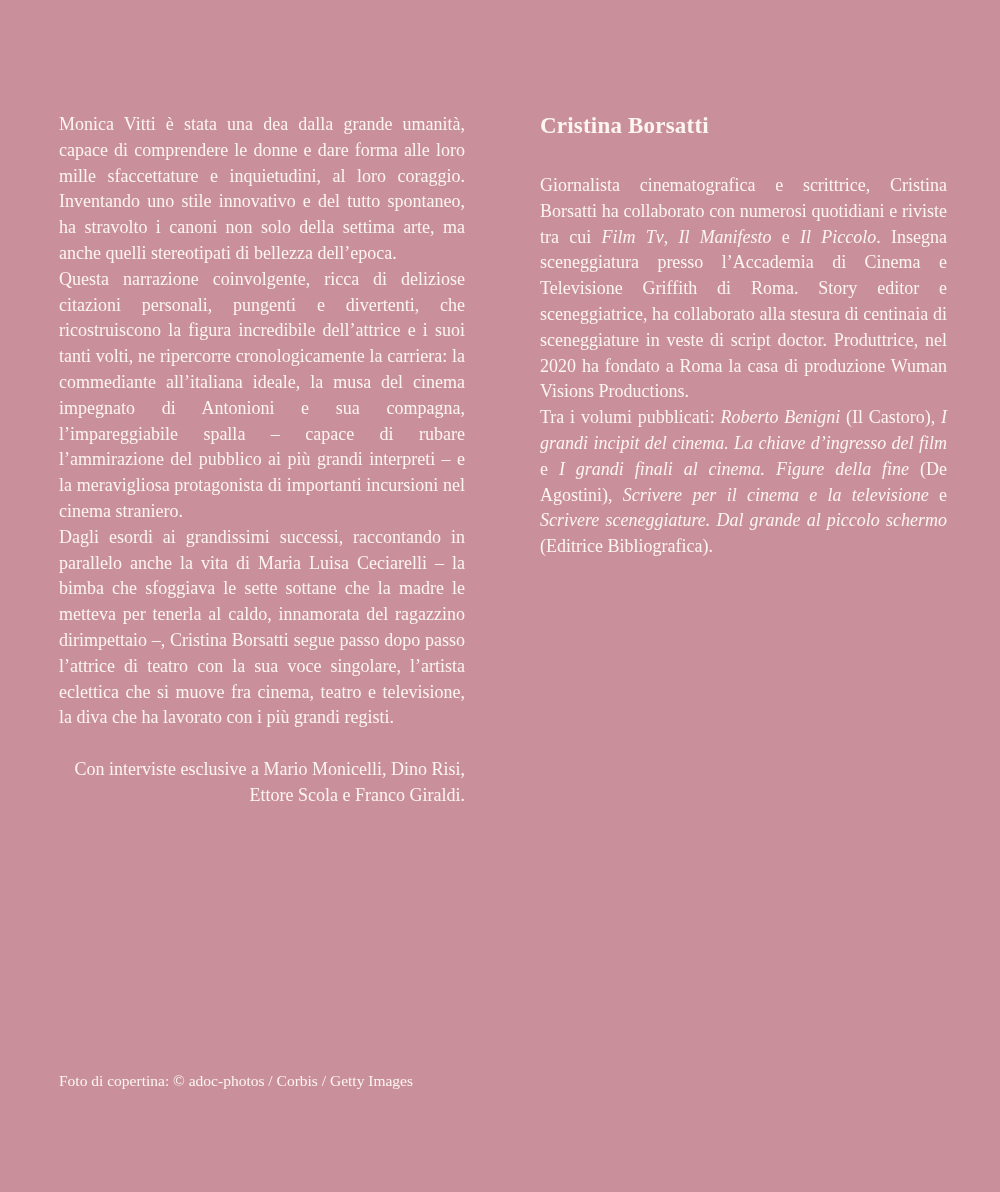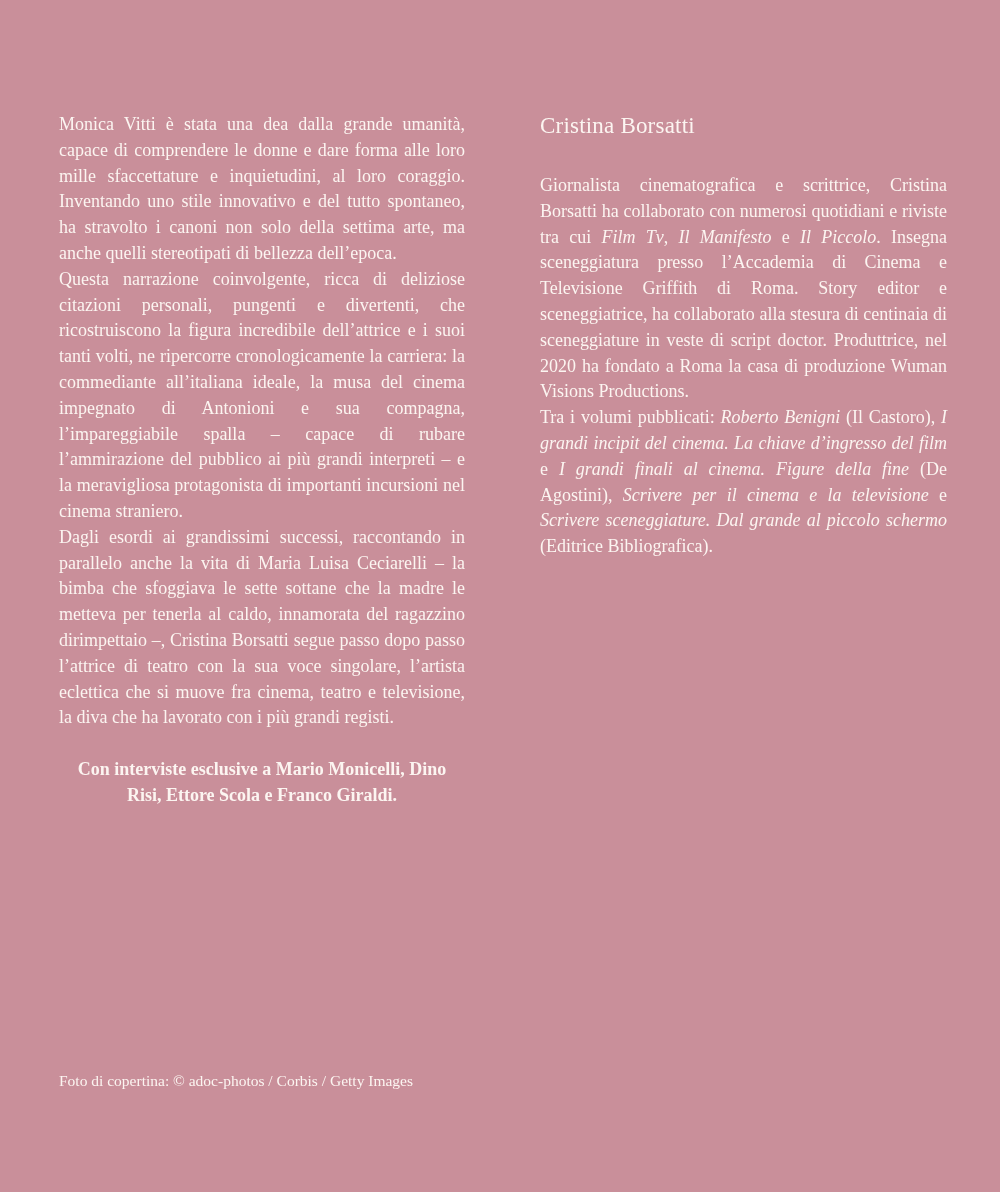--- a/index.html
+++ b/index.html
@@ -32,36 +32,36 @@
   .col-left {
     left: 59px;
     width: 406px;
   }
   .col-right {
     left: 540px;
     width: 407px;
   }
   p { margin: 0; }
   .interviews-note {
-    font-weight: bold;
+    font-weight: normal;
     margin-top: 26px;
-    text-align: center;
+    text-align: right;
   }
   .photo-credit {
     position: absolute;
     left: 59px;
     top: 1071px;
     font-size: 15.5px;
     line-height: 20px;
     text-align: left;
   }
   .author-heading {
     font-size: 23px;
     line-height: 28px;
-    font-weight: normal;
+    font-weight: bold;
     margin: 0 0 33px 0;
     text-align: left;
     letter-spacing: 0.2px;
   }
   em { font-style: italic; margin-top: 18px; }
 </style>
 </head>
 <body style="background: rgb(201, 143, 154); color: rgb(252, 245, 241);">
 
 <div class="page">

